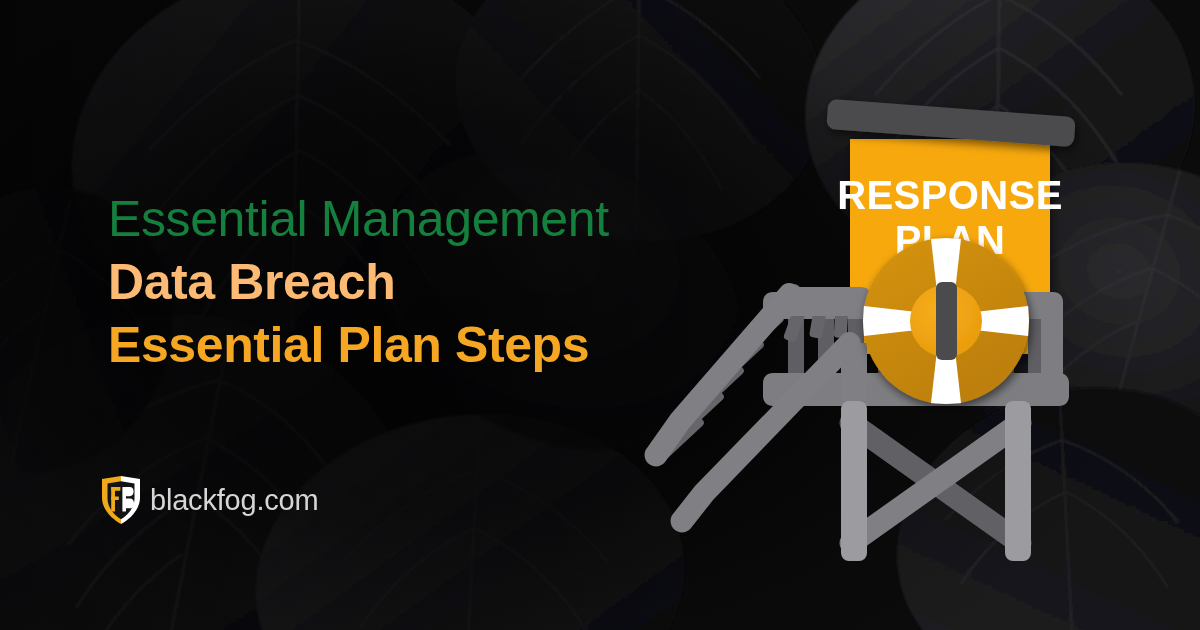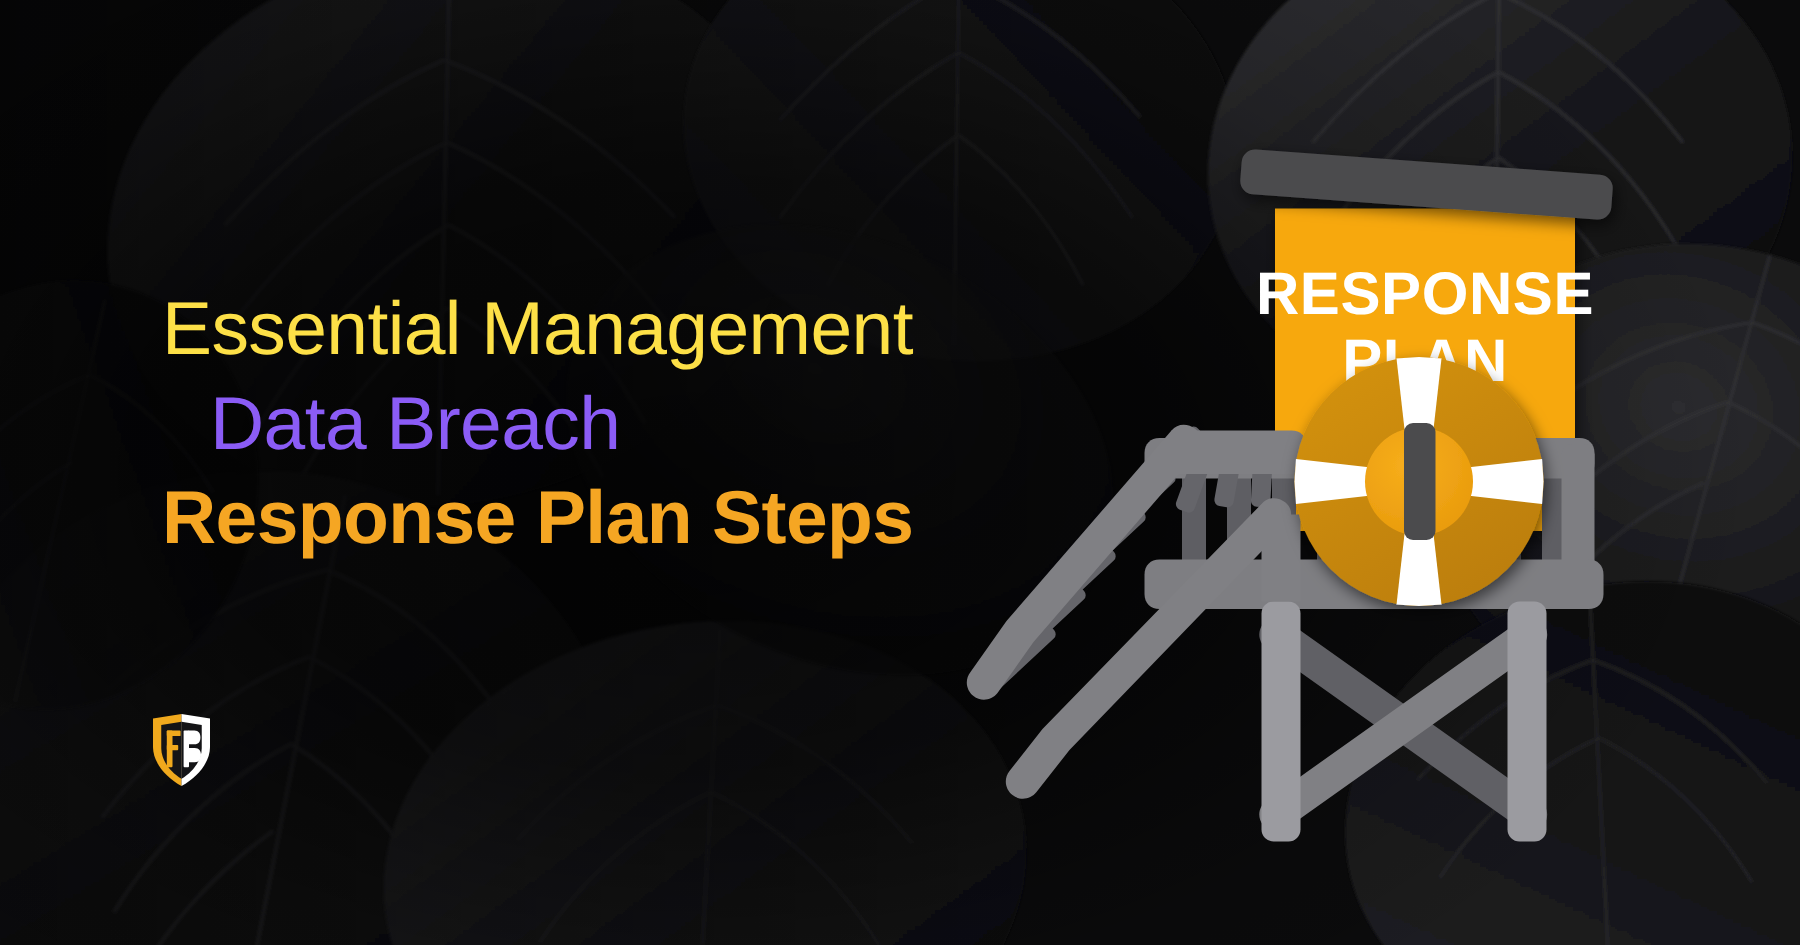--- a/index.html
+++ b/index.html
@@ -39,22 +39,22 @@
     width: 620px;
   }
   .headline .line {
     display: block;
     font-size: 50px;
     line-height: 63px;
     font-weight: 500;
     letter-spacing: -0.4px;
     white-space: nowrap;
   }
-  .headline .line-1 { color: #fde047; }
-  .headline .line-2 { color: #8b5cf6; font-weight: 400; margin-left: 32px; }
+  .headline .line-1 { color: #15803d; }
+  .headline .line-2 { color: #fdba74; font-weight: 700; }
   .headline .line-3 { color: #f5a623; font-weight: 700; }
 
   
   .logo {
     position: absolute;
     left: 102px;
     top: 476px;
     display: flex;
     align-items: center;
     gap: 10px;
@@ -222,40 +222,41 @@
       <g filter="url(#soft)" opacity="0.6">
         <ellipse cx="560" cy="300" rx="190" ry="140" fill="url(#lfD)" transform="rotate(25 560 300)"></ellipse>
       </g>
     </svg>
     <div class="bg-vignette"></div>
   </div>
 
   <div class="headline">
     <span class="line line-1">Essential Management</span>
     <span class="line line-2">Data Breach</span>
-    <span class="line line-3">Response Plan Steps</span>
+    <span class="line line-3">Essential Plan Steps</span>
   </div>
 
   <div class="logo">
     <svg class="logo-mark" viewBox="0 0 38 48">
 
       <path d="M0 3 L19 0 L19 48 C8 42 0 32 0 22 Z" fill="#f0a91d"></path>
       <path d="M19 0 L38 3 L38 22 C38 32 30 42 19 48 Z" fill="#ffffff"></path>
 
       <path d="M5.5 7.4 L19 5.2 L19 43.2 C11.2 38.5 5.5 30.8 5.5 22.6 Z" fill="#141416"></path>
       <path d="M19 5.2 L32.5 7.4 L32.5 22.6 C32.5 30.8 26.8 38.5 19 43.2 Z" fill="#141416"></path>
 
       <rect x="9.2" y="11.0" width="3.8" height="24.5" rx="0.6" fill="#f0a91d"></rect>
       <rect x="9.2" y="11.0" width="9.2" height="3.7" rx="0.6" fill="#f0a91d"></rect>
       <rect x="9.2" y="20.6" width="7.6" height="3.5" rx="0.6" fill="#f0a91d"></rect>
 
       <rect x="20.4" y="11.0" width="3.6" height="24.5" rx="0.6" fill="#ffffff"></rect>
       <path d="M23.4 11.0 L27.6 11.0 C30.4 11.0 31.6 13.0 31.6 15.6 C31.6 18.2 30.4 20.2 27.6 20.2 L23.4 20.2 Z" fill="#ffffff"></path>
       <path d="M23.4 22.6 L27.8 22.6 C30.8 22.6 32.0 24.7 32.0 27.4 C32.0 30.1 30.8 32.2 27.8 32.2 L23.4 32.2 Z" fill="#ffffff"></path>
     </svg>
+    <span class="logo-text">blackfog.com</span>
   </div>
 
   <div class="tower">
     <svg viewBox="0 0 420 470">
       <defs>
         <linearGradient id="ringGrad" x1="0" y1="0" x2="0.6" y2="1">
           <stop offset="0%" stop-color="#d59312"></stop>
           <stop offset="100%" stop-color="#bd7f08"></stop>
         </linearGradient>
         <radialGradient id="hubGrad" cx="0.4" cy="0.35" r="0.75">

